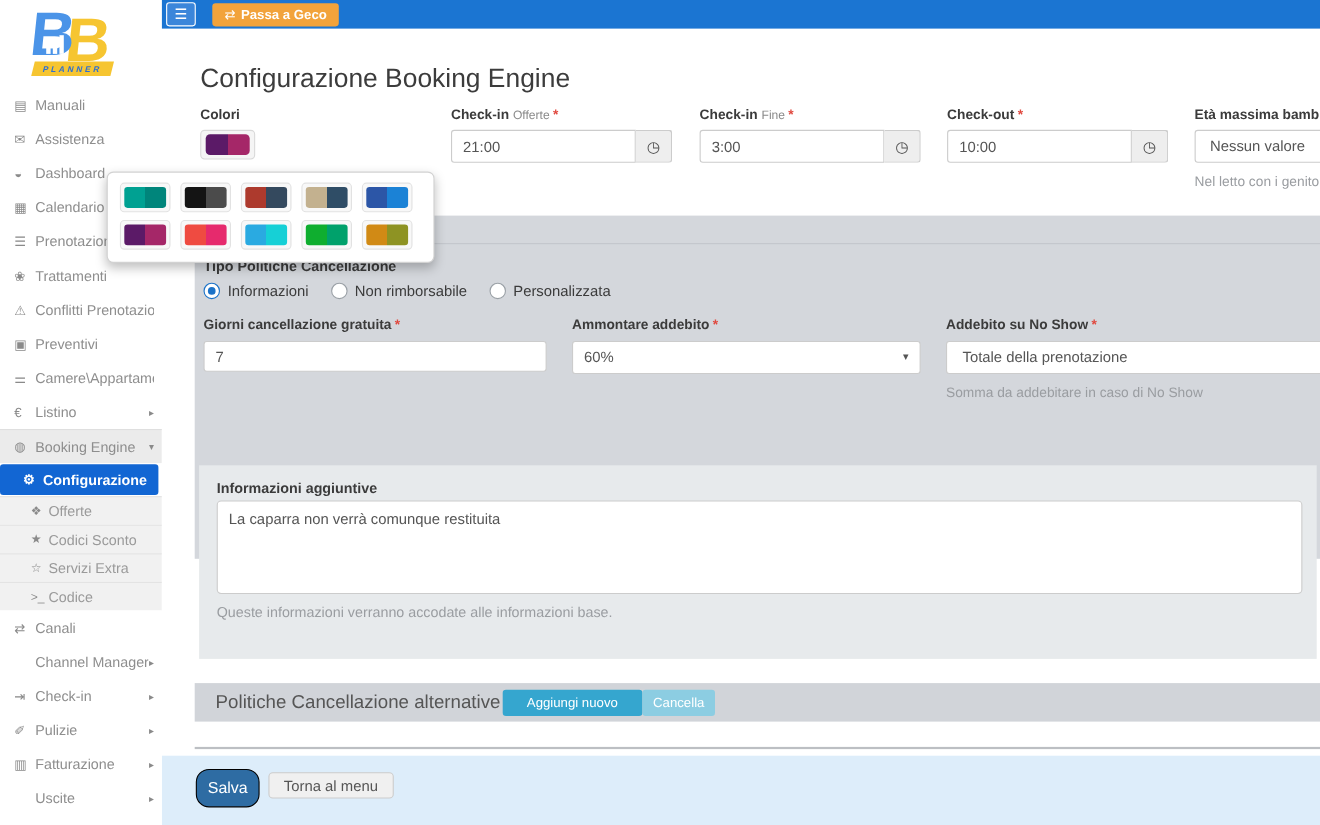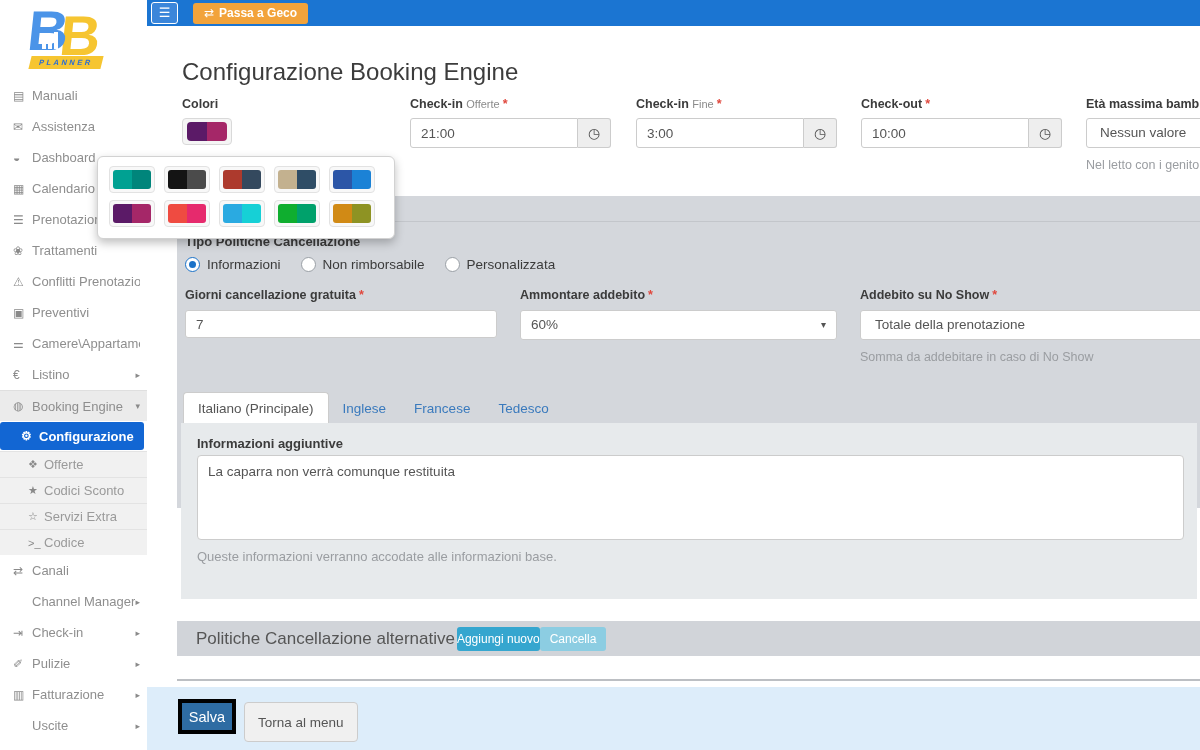--- a/index.html
+++ b/index.html
@@ -91,28 +91,28 @@
   .tab-pane { position:absolute; left:4px; top:227px; width:1016px; height:176px; background:#e7eaec; }
   .info-label { position:absolute; left:16px; top:13px; font-weight:bold; font-size:13px; color:#3b3b3b;text-align:right; }
   .ta { position:absolute; left:16px; top:32px; width:987px; height:85px; background:#fff; border:1px solid #ccc;
     border-radius:4px; padding:8px 10px; font-size:13.5px; color:#555; resize:none; outline:none; font-family:"Liberation Sans",sans-serif; }
   .ta-helper { position:absolute; left:16px; top:126px; color:#9a9da1; font-size:13px; }
 
   
   .panel2 { position:absolute; left:177px; top:621px; width:1023px; height:60px; background:#fff; border-bottom:2px solid #bcbfc3; }
   .panel2-head { height:35px; background:#d1d4d9; display:flex; align-items:center; padding-left:19px; gap:0; }
   .p2-title { font-size:17px; color:#555; margin-right:2px; }
-  .btn-add { background:#35a6cf; color:#fff; font-size:12px; padding:5px 0; border:none; border-radius:3px; cursor:pointer; }
+  .btn-add { background:#35a6cf; color:#fff; font-size:12px; padding:5px 22px; border:none; border-radius:3px; cursor:pointer; }
   .btn-cancel { background:#8ccde2; color:#fff; font-size:12px; padding:5px 10px; border:none; border-radius:3px; cursor:pointer; }
 
   
   .footer { position:absolute; left:147px; top:687px; width:1053px; height:63px; background:#ddedfa; }
-  .btn-salva { position:absolute; left:31px; top:12px; width:58px; height:35px; background:#2e6ca3; border:4px solid #000000;
-    border-radius:0; color:#fff; font-size:14.5px; cursor:pointer; }
-  .btn-torna { position:absolute; left:97px; top:15px; height:40px; background:#f0f0f0; border:1px solid #ccc;
+  .btn-salva { position:absolute; left:31px; top:12px; width:58px; height:35px; background:#2e6ca3; border:1px solid #000000;
+    border-radius:12px; color:#fff; font-size:14.5px; cursor:pointer; }
+  .btn-torna { position:absolute; left:97px; top:15px; height:24px; background:#f0f0f0; border:1px solid #ccc;
     border-radius:4px; color:#555; font-size:13.5px; padding:0 13px; cursor:pointer; }
 </style>
 </head>
 <body>
 
 <div class="sidebar">
   <div class="logo">
     <span class="logo-b logo-b-yellow">B</span>
     <span class="logo-b logo-b-blue">B</span>
     <span class="logo-bars">
@@ -296,26 +296,20 @@
     <div class="flabel"><span>Ammontare addebito</span><span class="freq">*</span></div>
     <div class="sel-box w-ammontare"><span>60%</span><span class="sel-chev">▾</span></div>
   </div>
 
   <div class="pcol col3">
     <div class="flabel"><span>Addebito su No Show</span><span class="freq">*</span></div>
     <div class="sel-box w-noshow">Totale della prenotazione</div>
     <div class="phelper">Somma da addebitare in caso di No Show</div>
   </div>
 
-  <div class="tab-row" id="tab-row">
-      <div class="tab active">Italiano (Principale)</div>
-      <div class="tab">Inglese</div>
-      <div class="tab">Francese</div>
-      <div class="tab">Tedesco</div>
-    </div>
   <div class="tab-pane">
     <div class="info-label">Informazioni aggiuntive</div>
     <textarea class="ta" style="">La caparra non verrà comunque restituita</textarea>
     <div class="ta-helper">Queste informazioni verranno accodate alle informazioni base.</div>
   </div>
 </div>
 
 <div class="panel2">
   <div class="panel2-head">
     <span class="p2-title">Politiche Cancellazione alternative</span>

